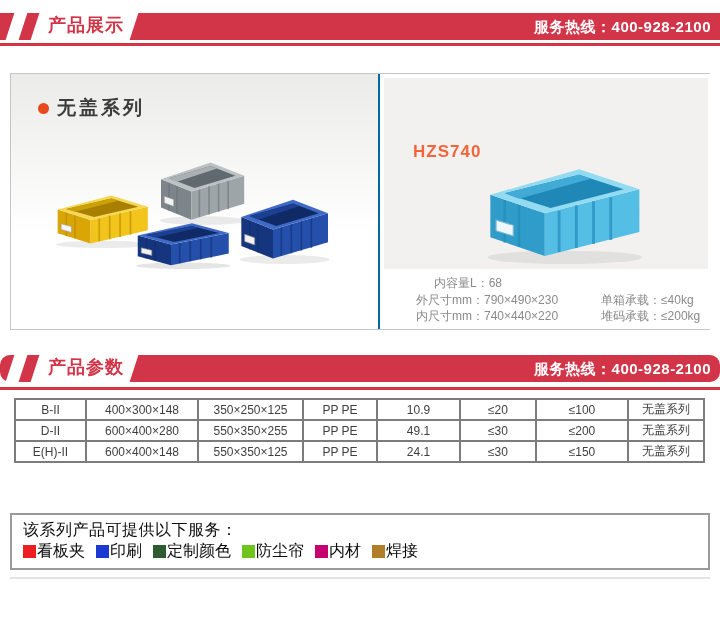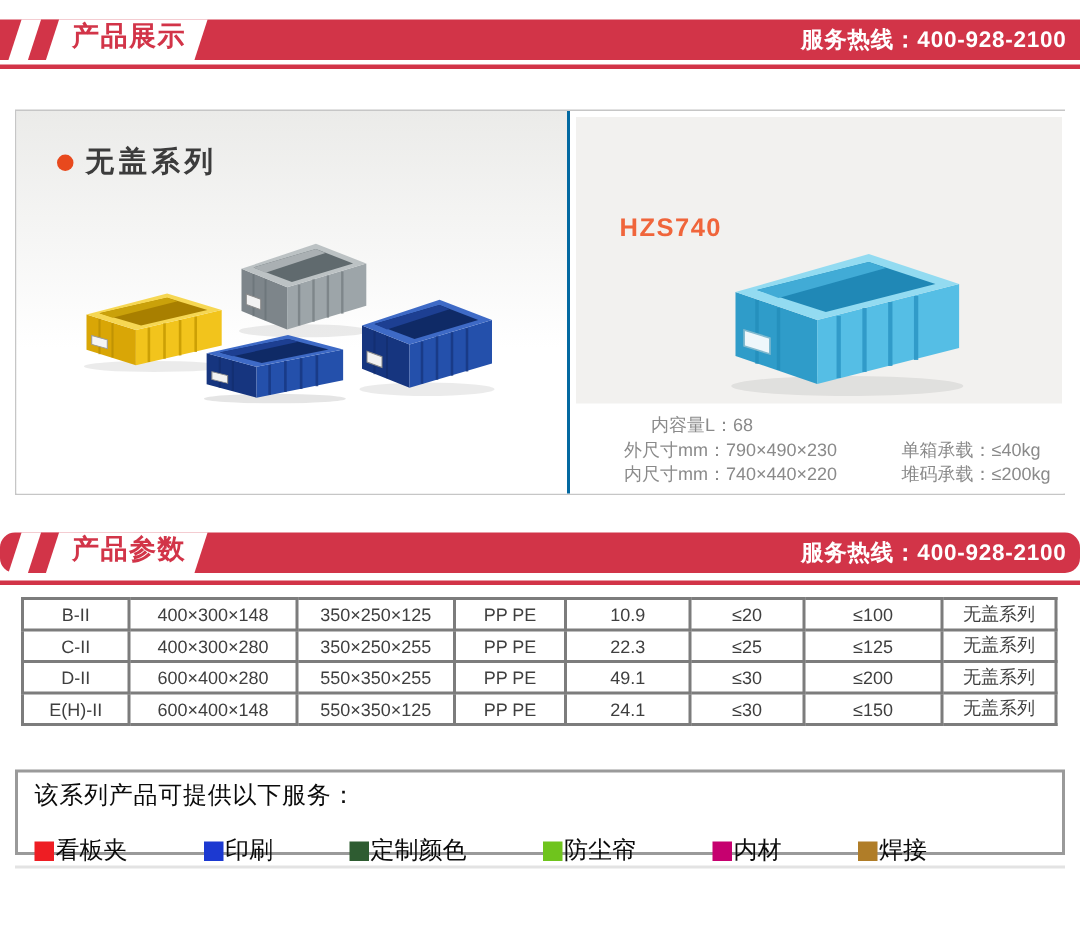--- a/index.html
+++ b/index.html
@@ -33,21 +33,21 @@
   #spec-1 { left:36px; top:201px;margin-left:18px; } #spec-2 { left:36px; top:218px; } #spec-3 { left:36px; top:234px; }
 
   
   #param-table { position:absolute; left:14px; top:398px; width:689px; border-collapse:collapse; table-layout:fixed;border-radius:20px; }
   #param-table td { border:2px solid #7c7c7c; height:21px; text-align:center; vertical-align:middle;
                     font-size:12px; color:#3f3f3f; background:#fff; overflow:hidden; white-space:nowrap; }
 
   
   #services-box { position:absolute; left:10px; top:513px; width:700px; height:57px; border:2px solid #9a9a9a; background:#fff; padding:5px 11px 0 11px; }
   #services-intro { font-size:16px; color:#0a0a0a; letter-spacing:0.5px; }
-  #services-legend { display:flex; align-items:flex-start; margin-top:16px;gap:40px; }
+  #services-legend { display:flex; align-items:flex-start; margin-top:0; }
   .legend-item { display:flex; align-items:center; margin-right:11px; }
   .legend-swatch { width:13px; height:13px; display:inline-block; margin-right:1px; }
   .legend-label { font-size:16px; color:#0a0a0a; }
   #bottom-shadow { position:absolute; left:10px; top:577px; width:700px; height:2px; background:#e3e3e3; }
 </style>
 </head>
 <body>
 
 <div id="page">
 
@@ -164,30 +164,20 @@
     </colgroup>
     <tbody>
       <tr>
         <td>B-II</td>
         <td>400×300×148</td>
         <td>350×250×125</td>
         <td>PP PE</td>
         <td>10.9</td>
         <td>≤20</td>
         <td>≤100</td>
-        <td>无盖系列</td>
-      </tr>
-      <tr>
-        <td>C-II</td>
-        <td>400×300×280</td>
-        <td>350×250×255</td>
-        <td>PP PE</td>
-        <td>22.3</td>
-        <td>≤25</td>
-        <td>≤125</td>
         <td>无盖系列</td>
       </tr>
       <tr>
         <td>D-II</td>
         <td>600×400×280</td>
         <td>550×350×255</td>
         <td>PP PE</td>
         <td>49.1</td>
         <td>≤30</td>
         <td>≤200</td>

